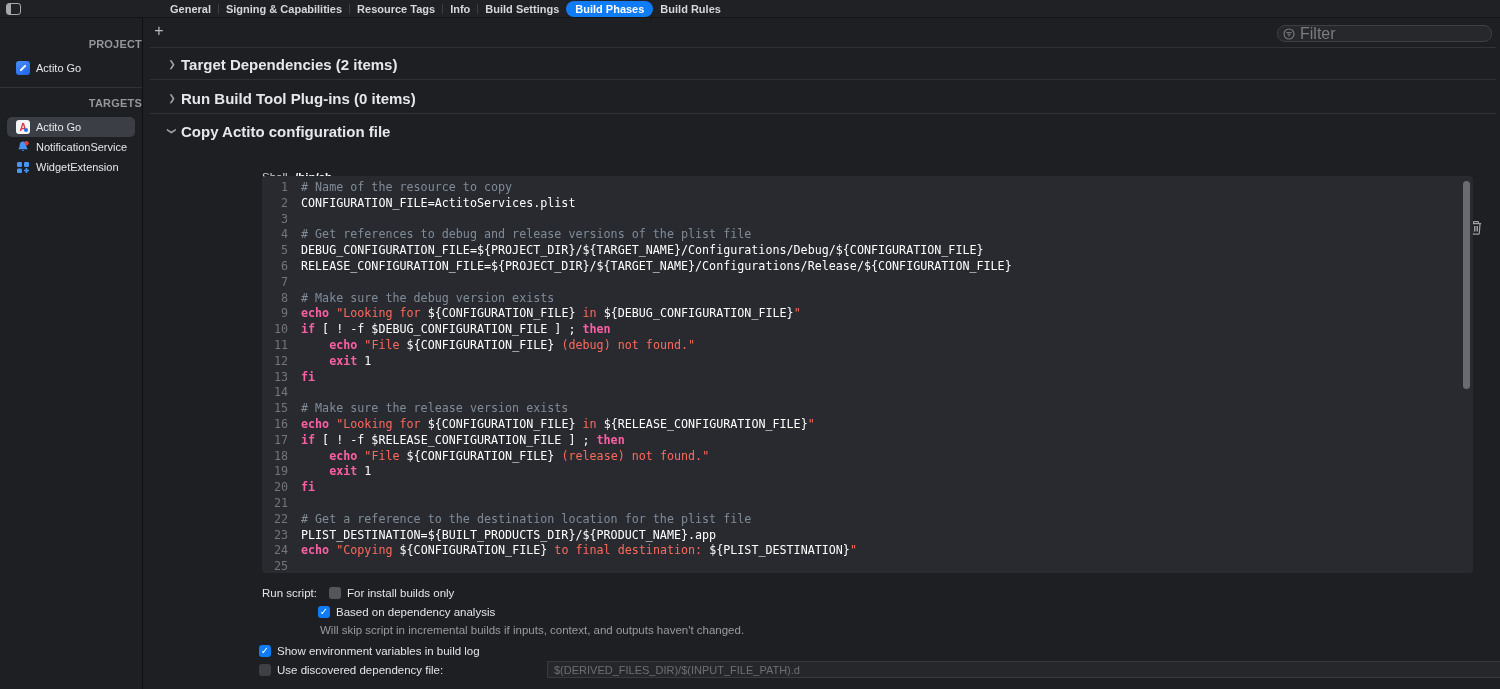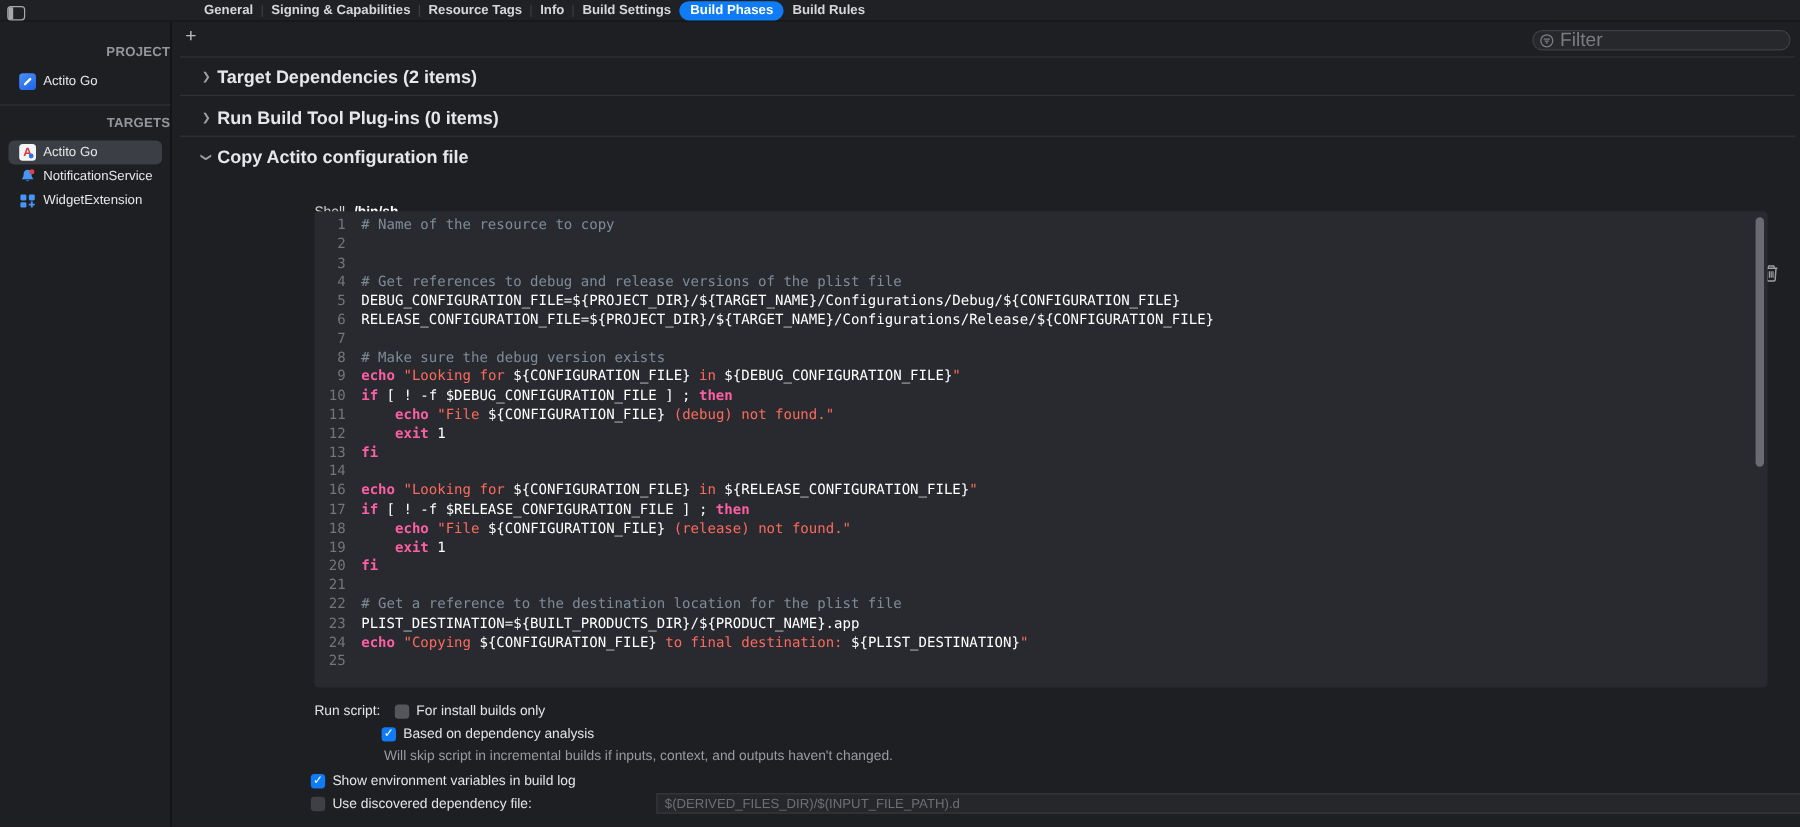--- a/index.html
+++ b/index.html
@@ -1,21 +1,21 @@
 <!DOCTYPE html>
 <html style="--accent: #0f7bf5;"><head>
 <meta charset="utf-8">
 <style>
   * { margin:0; padding:0; box-sizing:border-box; }
   html,body { width:1500px; height:689px; overflow:hidden; background:#1e1f22;
               font-family:"Liberation Sans", sans-serif; color:#e3e4e6; }
 
   
   .topbar { position:absolute; left:0; top:0; width:1500px; height:18px; background:#202124;
-            display:flex; align-items:flex-end; border-bottom:1px solid #141517; }
+            display:flex; align-items:center; border-bottom:1px solid #141517; }
   .sidebar-toggle { width:15px; height:12px; margin-left:6px; border:1.5px solid #a7a8ab;
                     border-radius:3px; position:relative; }
   .sidebar-toggle::before { content:""; position:absolute; left:0; top:0; bottom:0; width:4px;
                             background:#a7a8ab; border-radius:1px 0 0 1px; }
   .tabs { display:flex; align-items:center; position:absolute; left:163px; top:0; height:18px; }
   .tab { font-size:11px; color:#d6d7d9; font-weight:bold; padding:2px 7px; white-space:nowrap; cursor:default; }
   .tab.selected { background:var(--accent); color:#ffffff; border-radius:8px; padding:2px 9px; }
   .tab-sep { width:1px; height:10px; background:#3c3d40; }
 
   
@@ -186,20 +186,21 @@
   </div>
 
   <div class="editor">
     <div>
         <div class="code-line">
           <span class="ln">1</span>
           <span class="code"><span class="tok-c"># Name of the resource to copy</span></span>
         </div>
         <div class="code-line">
           <span class="ln">2</span>
+          <span class="code"><span class="tok-p">CONFIGURATION_FILE=ActitoServices.plist</span></span>
         </div>
         <div class="code-line">
           <span class="ln">3</span>
           <span class="code"></span>
         </div>
         <div class="code-line">
           <span class="ln">4</span>
           <span class="code"><span class="tok-c"># Get references to debug and release versions of the plist file</span></span>
         </div>
         <div class="code-line">
@@ -234,20 +235,24 @@
           <span class="ln">12</span>
           <span class="code"><span class="tok-p">    </span><span class="tok-k">exit</span><span class="tok-p"> 1</span></span>
         </div>
         <div class="code-line">
           <span class="ln">13</span>
           <span class="code"><span class="tok-k">fi</span></span>
         </div>
         <div class="code-line">
           <span class="ln">14</span>
           <span class="code"></span>
+        </div>
+        <div class="code-line">
+          <span class="ln">15</span>
+          <span class="code"><span class="tok-c"># Make sure the release version exists</span></span>
         </div>
         <div class="code-line">
           <span class="ln">16</span>
           <span class="code"><span class="tok-k">echo</span><span class="tok-p"> </span><span class="tok-s">"Looking for </span><span class="tok-p">${CONFIGURATION_FILE}</span><span class="tok-s"> in </span><span class="tok-p">${RELEASE_CONFIGURATION_FILE}</span><span class="tok-s">"</span></span>
         </div>
         <div class="code-line">
           <span class="ln">17</span>
           <span class="code"><span class="tok-k">if</span><span class="tok-p"> [ ! -f $RELEASE_CONFIGURATION_FILE ] ; </span><span class="tok-k">then</span></span>
         </div>
         <div class="code-line">

